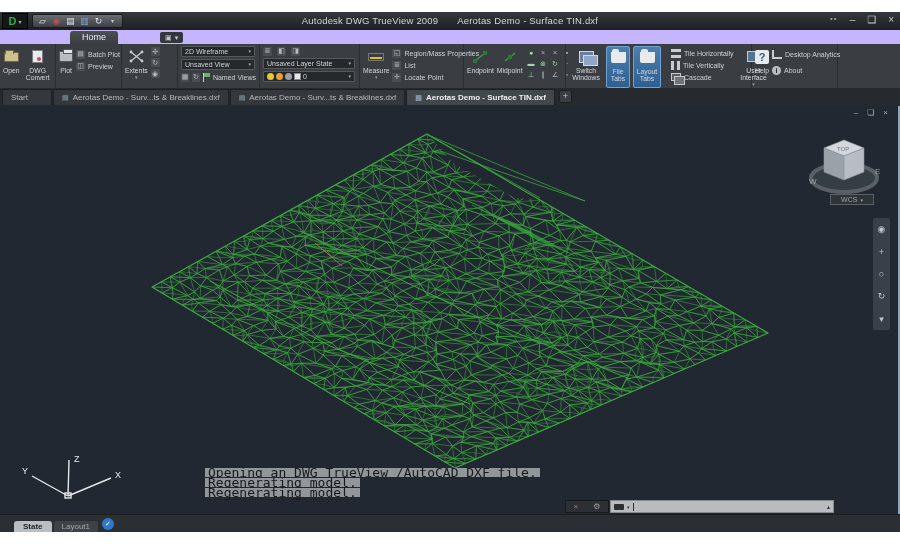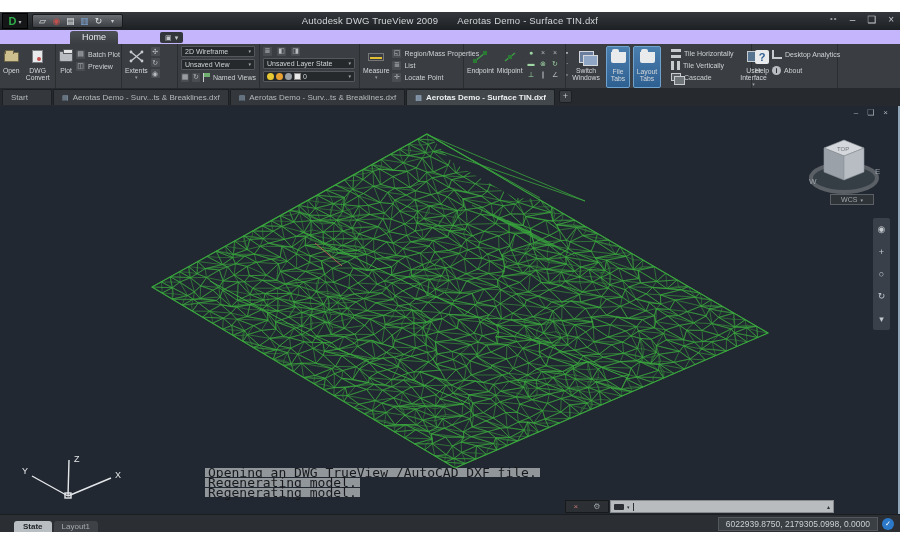--- a/index.html
+++ b/index.html
@@ -518,17 +518,16 @@
       <span class="kbd"></span>
       <span class="dd-arr">▾</span>
       <span class="caret"></span>
       <span class="hist">▴</span>
     </div>
   </div>
 
   <div class="statusbar">
     <div class="mtab">State</div>
     <div class="ltab">Layout1</div>
-    <div class="coords">6022939.8750, 2179305.0998, 0.0000</div>
     <div class="geo">✓</div>
   </div>
 
 </div>
 
 </body></html>

